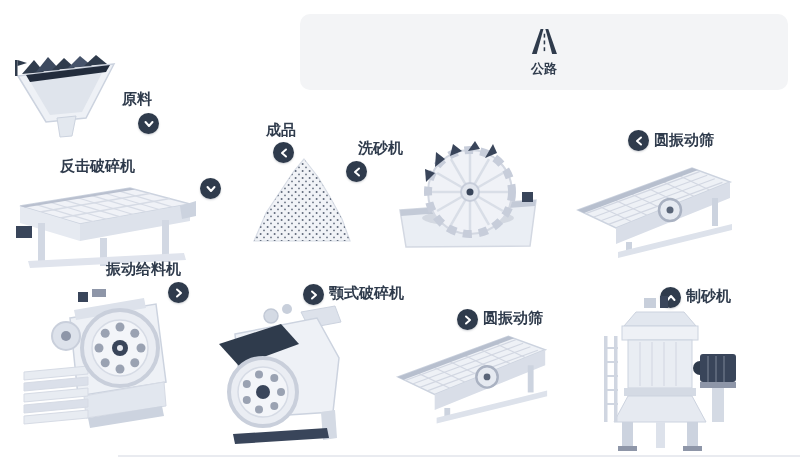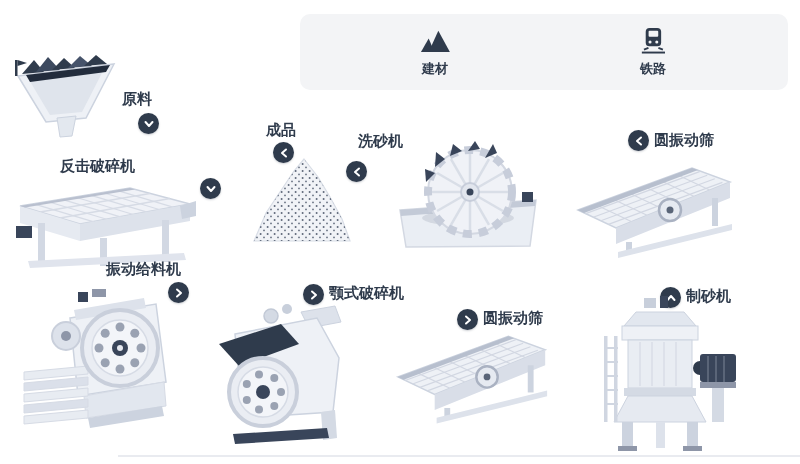--- a/index.html
+++ b/index.html
@@ -28,36 +28,27 @@
   .ground-line { position:absolute; left:118px; top:455px; width:682px; height:2px; background:#e9ebf0; }
 </style>
 </head>
 <body>
 
 <div class="stage">
 
   <div class="legend">
     <div class="legend-item">
       <svg viewBox="0 0 32 28">
-        <polygon points="1,26 9,12 15,26"></polygon>
-        <polygon points="9,26 19,4 31,26"></polygon>
+        <polygon points="3,28 12,2 15,2 8,28"></polygon>
+        <polygon points="29,28 20,2 17,2 24,28"></polygon>
+        <rect x="15.2" y="7" width="1.6" height="4"></rect>
+        <rect x="15.2" y="14" width="1.6" height="4"></rect>
+        <rect x="15.2" y="21" width="1.6" height="4"></rect>
       </svg>
-      <div class="legend-label">建材</div>
-    </div>
-    <div class="legend-item">
-      <svg viewBox="0 0 32 28">
-        <rect x="8" y="1" width="16" height="19" rx="4"></rect>
-        <rect x="11" y="4" width="10" height="6" rx="1" fill="#f3f4f6"></rect>
-        <circle cx="12.5" cy="15.5" r="1.6" fill="#f3f4f6"></circle>
-        <circle cx="19.5" cy="15.5" r="1.6" fill="#f3f4f6"></circle>
-        <rect x="6" y="21.5" width="5" height="2" transform="rotate(-22 8.5 22.5)"></rect>
-        <rect x="21" y="21.5" width="5" height="2" transform="rotate(22 23.5 22.5)"></rect>
-        <rect x="4" y="25.5" width="24" height="2"></rect>
-      </svg>
-      <div class="legend-label">铁路</div>
+      <div class="legend-label">公路</div>
     </div>
   </div>
 
   <svg class="machine" style="left:14px;top:52px;width:105px;height:90px" viewBox="0 0 105 90">
     <polygon points="4,24 100,12 72,66 32,70" fill="#eef1f6" stroke="#ccd3df" stroke-width="1.5"></polygon>
     <polygon points="14,26 90,17 68,60 36,63" fill="#dfe4ec"></polygon>
     <polygon points="12,23 96,13 92,20 16,30" fill="#222c3c"></polygon>
     <polygon points="8,22 20,8 30,20" fill="#2f3b4c"></polygon>
     <polygon points="22,20 34,5 46,18" fill="#3d4a5f"></polygon>
     <polygon points="38,18 50,6 61,16" fill="#2f3b4c"></polygon>
@@ -112,21 +103,21 @@
     <defs>
       <pattern id="pileDots" width="7" height="7" patternUnits="userSpaceOnUse">
         <circle cx="1.6" cy="2" r="1" fill="#39455a"></circle>
         <circle cx="5" cy="5.4" r="0.85" fill="#39455a"></circle>
       </pattern>
     </defs>
     <polygon points="52,4 66,22 78,42 90,64 98,86 2,86 14,58 30,34 42,16" fill="#f1f3f7" stroke="#d8dde6" stroke-width="1.2"></polygon>
     <polygon points="52,4 66,22 78,42 90,64 98,86 2,86 14,58 30,34 42,16" fill="url(#pileDots)" opacity="0.8"></polygon>
   </svg>
 
-  <div class="node-label" style="left:358px;top:132px">洗砂机</div>
+  <div class="node-label" style="left:358px;top:139px">洗砂机</div>
   <div class="badge" style="left:346px;top:161px">
     <svg class="dir-left" viewBox="0 0 12 12">
       <polyline points="2.5,4 6,8 9.5,4" fill="none" stroke="#ffffff" stroke-width="2" stroke-linecap="round" stroke-linejoin="round"></polyline>
     </svg>
   </div>
   <svg class="machine" style="left:398px;top:136px;width:140px;height:112px" viewBox="0 0 140 112">
     <polygon points="2,74 138,64 132,110 8,111" fill="#eaeef4" stroke="#d3d8e2" stroke-width="1.5"></polygon>
     <polygon points="2,74 138,64 137,70 3,80" fill="#c3cad7"></polygon>
     <ellipse cx="70" cy="82" rx="46" ry="8" fill="#8e96a8" opacity="0.25"></ellipse>
     <rect x="124" y="56" width="11" height="10" fill="#39455a"></rect>

